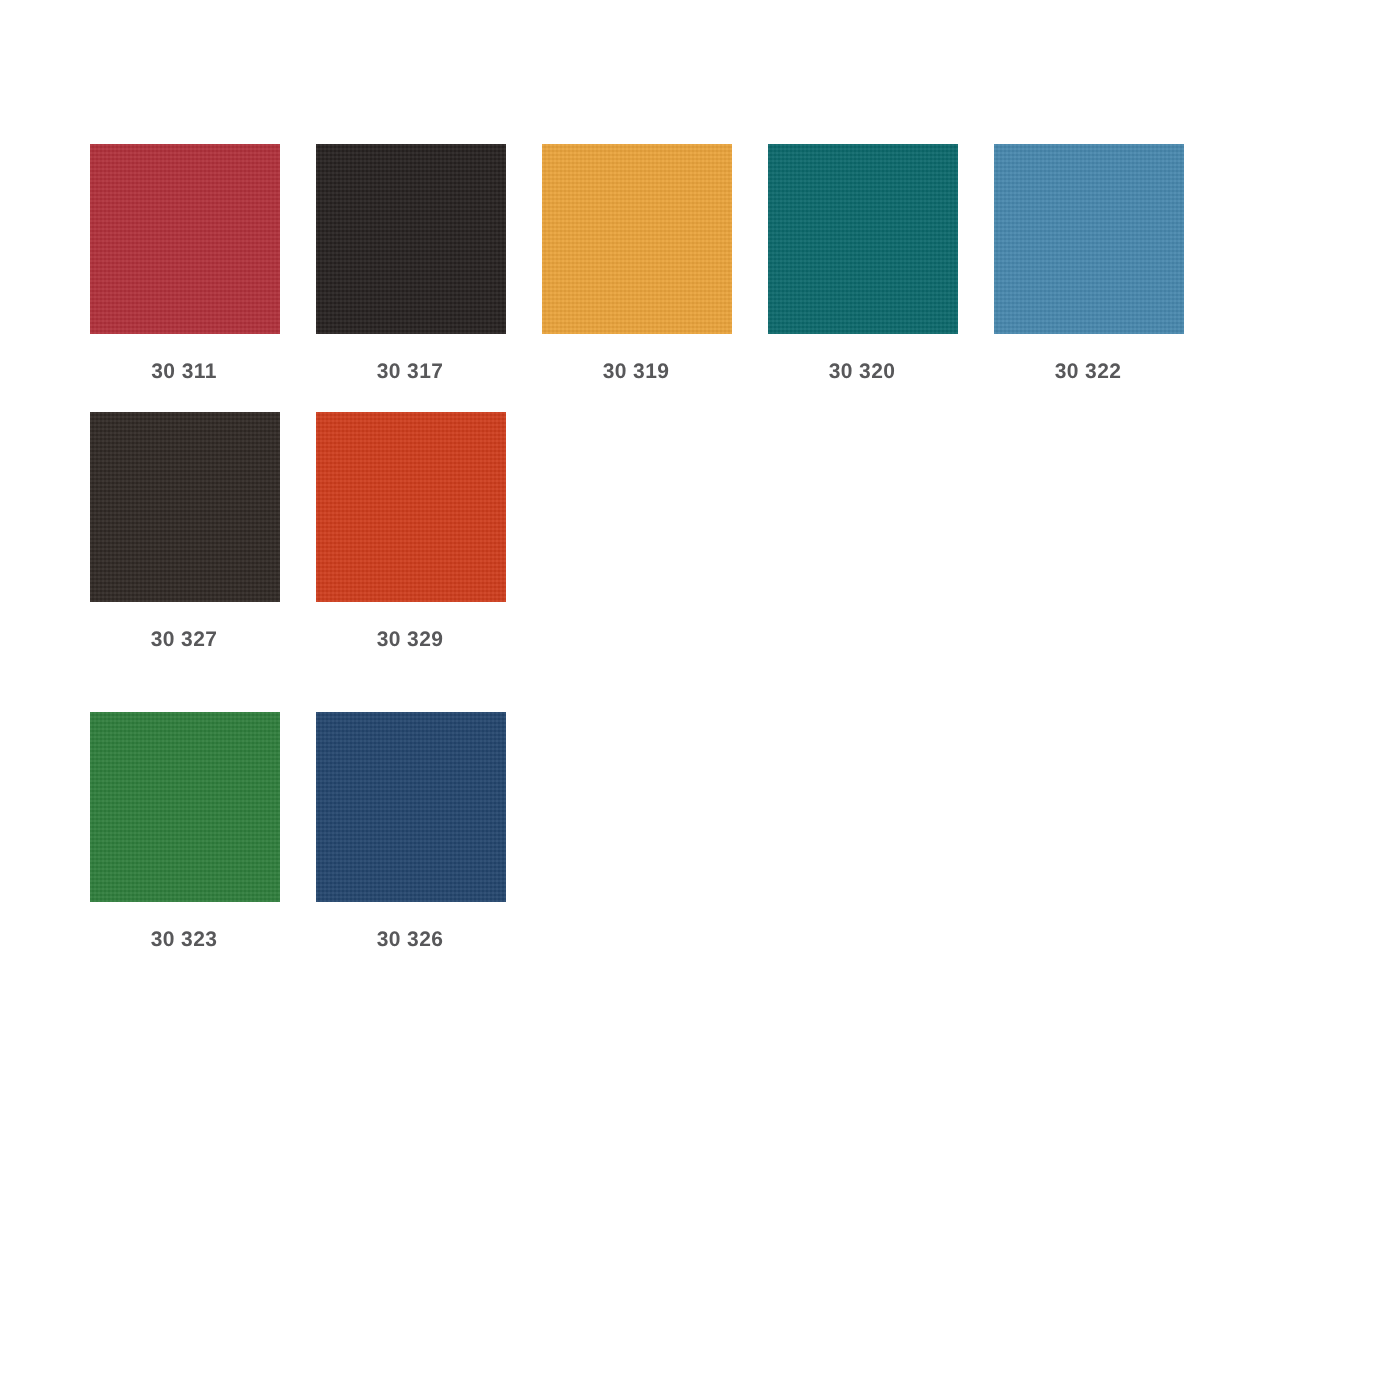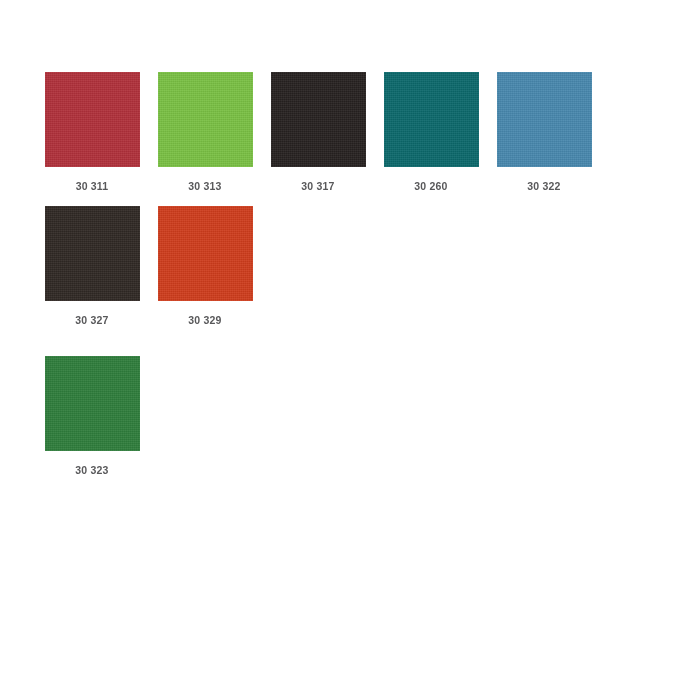--- a/index.html
+++ b/index.html
@@ -91,30 +91,30 @@
 <body>
 
 <div id="swatch-page">
 
 <div class="swatch-row" data-row="0">
       <div class="swatch-cell">
         <div class="swatch-chip" style="background-color: rgb(176, 48, 58);"></div>
         <div class="swatch-label">30 311</div>
       </div>
       <div class="swatch-cell">
-        <div class="swatch-chip" style="background-color: rgb(121, 192, 67);"></div>
-        <div class="swatch-label">30 313</div>
-      </div>
-      <div class="swatch-cell">
         <div class="swatch-chip" style="background-color: rgb(38, 33, 32);"></div>
         <div class="swatch-label">30 317</div>
       </div>
       <div class="swatch-cell">
+        <div class="swatch-chip" style="background-color: rgb(233, 163, 59);"></div>
+        <div class="swatch-label">30 319</div>
+      </div>
+      <div class="swatch-cell">
         <div class="swatch-chip" style="background-color: rgb(11, 104, 107);"></div>
-        <div class="swatch-label">30 260</div>
+        <div class="swatch-label">30 320</div>
       </div>
       <div class="swatch-cell">
         <div class="swatch-chip" style="background-color: rgb(71, 135, 173);"></div>
         <div class="swatch-label">30 322</div>
       </div>
     </div>
     <div class="swatch-row" data-row="1">
       <div class="swatch-cell">
         <div class="swatch-chip" style="background-color: rgb(47, 40, 36);"></div>
         <div class="swatch-label">30 327</div>
@@ -122,14 +122,18 @@
       <div class="swatch-cell">
         <div class="swatch-chip" style="background-color: rgb(206, 60, 28);"></div>
         <div class="swatch-label">30 329</div>
       </div>
     </div>
     <div class="swatch-row" data-row="2">
       <div class="swatch-cell">
         <div class="swatch-chip" style="background-color: rgb(46, 125, 59);"></div>
         <div class="swatch-label">30 323</div>
       </div>
+      <div class="swatch-cell">
+        <div class="swatch-chip" style="background-color: rgb(35, 69, 109);"></div>
+        <div class="swatch-label">30 326</div>
+      </div>
     </div>
   </div>
 
 </body></html>

